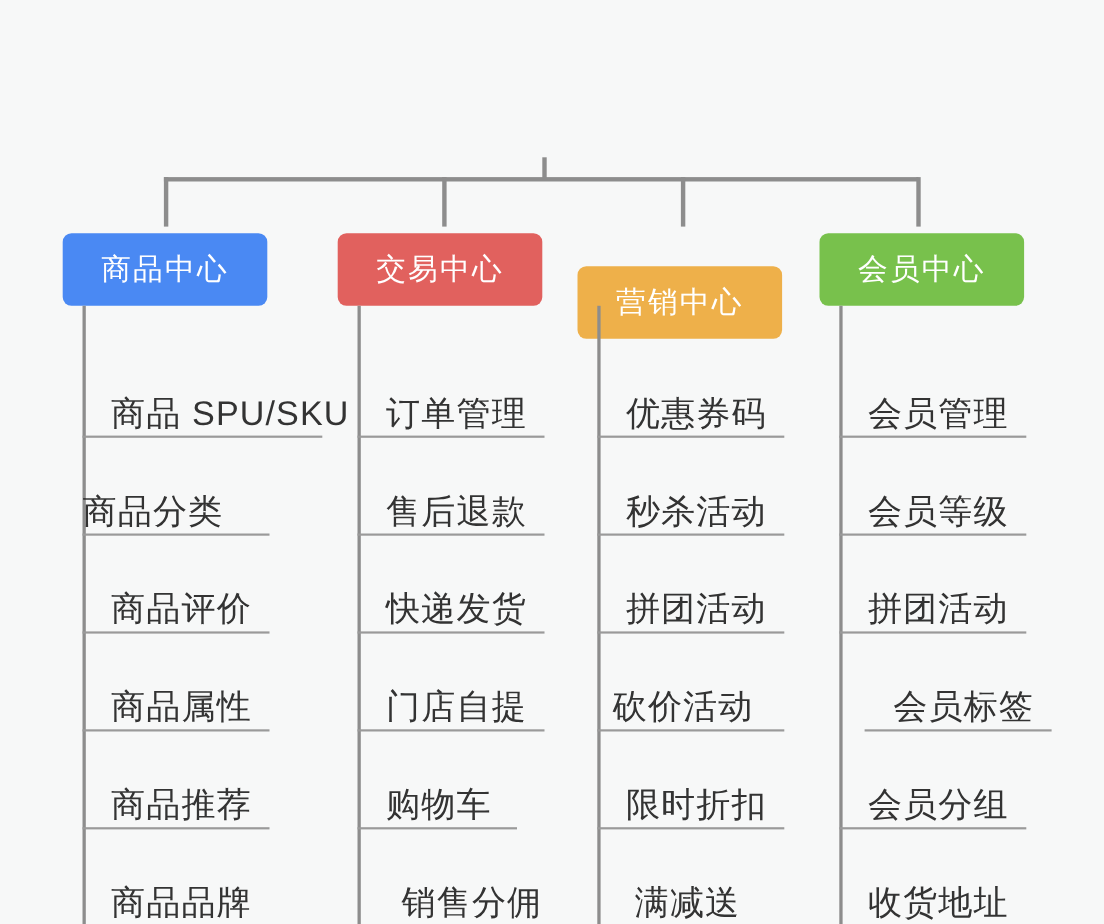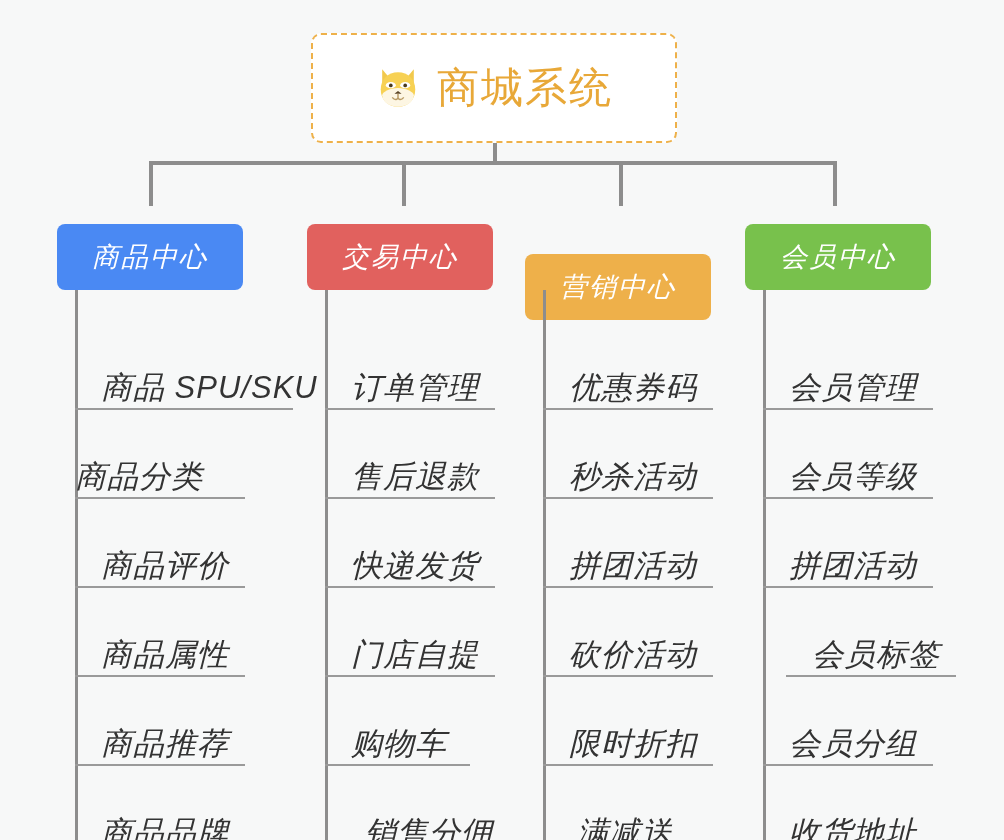--- a/index.html
+++ b/index.html
@@ -69,22 +69,21 @@
   }
   .conn-drop {
     top: 161px;
     width: 4px;
     height: 45px;
   }
 
   
   .column {
     position: absolute;
-    top: 224px;
-    font-style: italic;
+    top: 212px;
   }
   .cat-header {
     box-sizing: border-box;
     height: 66px;
     border-radius: 8px;
     display: flex;
     align-items: center;
     justify-content: center;
     color: #ffffff;
     font-size: 27px;
@@ -122,37 +121,20 @@
     line-height: 1.15;
     letter-spacing: 1px;
     display: block;
   }
 </style>
 </head>
 <body>
 
 <div id="mindmap">
 
-  <div class="root-node">
-    <svg class="root-icon" viewBox="0 0 64 64">
-      <path d="M10 6 L10 26 L22 20 Z" fill="#f2c94c"></path>
-      <path d="M54 6 L54 26 L42 20 Z" fill="#f2c94c"></path>
-      <path d="M32 10 C46 10 56 20 56 34 C56 48 46 58 32 58 C18 58 8 48 8 34 C8 20 18 10 32 10 Z" fill="#f7d154"></path>
-      <path d="M32 32 C44 32 54 38 54 42 C54 51 44 58 32 58 C20 58 10 51 10 42 C10 38 20 32 32 32 Z" fill="#fdf6e3"></path>
-      <ellipse cx="22" cy="28" rx="7" ry="4.2" fill="#ffffff"></ellipse>
-      <ellipse cx="42" cy="28" rx="7" ry="4.2" fill="#ffffff"></ellipse>
-      <ellipse cx="22" cy="28.5" rx="2.6" ry="2.6" fill="#4a3a1c"></ellipse>
-      <ellipse cx="42" cy="28.5" rx="2.6" ry="2.6" fill="#4a3a1c"></ellipse>
-      <path d="M32 36 L27 40 L37 40 Z" fill="#5b4527"></path>
-      <path d="M32 40 L32 45" stroke="#b89a63" stroke-width="2" fill="none"></path>
-      <path d="M24 45 C27 49 31 49 32 45" stroke="#b89a63" stroke-width="2" fill="none"></path>
-      <path d="M40 45 C37 49 33 49 32 45" stroke="#b89a63" stroke-width="2" fill="none"></path>
-    </svg>
-    <span class="root-title">商城系统</span>
-  </div>
 
   <div class="conn conn-root-drop"></div>
   <div class="conn conn-bus"></div>
 
   <div id="columns-host">
       <div class="column" style="left: 57px; width: 186px;">
         <div class="cat-header" style="background: rgb(74, 137, 243); width: 186px;">
           <span>商品中心</span>
         </div>
         <div class="trunk" style="left: 18px; height: 565px;"></div>
@@ -211,21 +193,21 @@
         <div class="leaf-list">
           <div class="leaf" style="top: 72px; left: 18px; width: 170px; padding-left: 26px;">
             <span class="leaf-label">优惠券码</span>
           </div>
           <div class="leaf" style="top: 161px; left: 18px; width: 170px; padding-left: 26px;">
             <span class="leaf-label">秒杀活动</span>
           </div>
           <div class="leaf" style="top: 250px; left: 18px; width: 170px; padding-left: 26px;">
             <span class="leaf-label">拼团活动</span>
           </div>
-          <div class="leaf" style="top: 339px; left: 18px; width: 170px; padding-left: 26px;">
+          <div class="leaf" style="top: 339px; left: 18px; width: 170px; padding-left: 14px;">
             <span class="leaf-label">砍价活动</span>
           </div>
           <div class="leaf" style="top: 428px; left: 18px; width: 170px; padding-left: 26px;">
             <span class="leaf-label">限时折扣</span>
           </div>
           <div class="leaf" style="top: 517px; left: 18px; width: 145px; padding-left: 34px;">
             <span class="leaf-label">满减送</span>
           </div>
         </div>
       </div>

